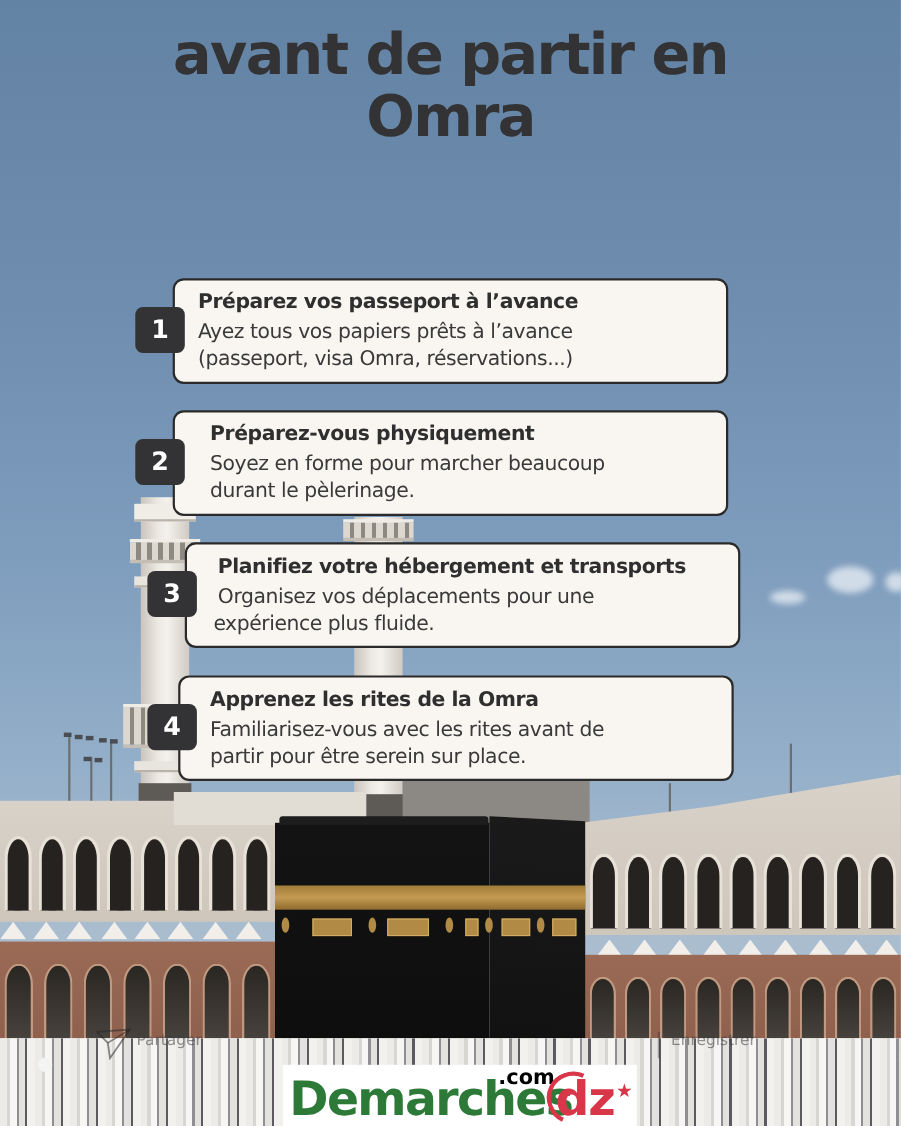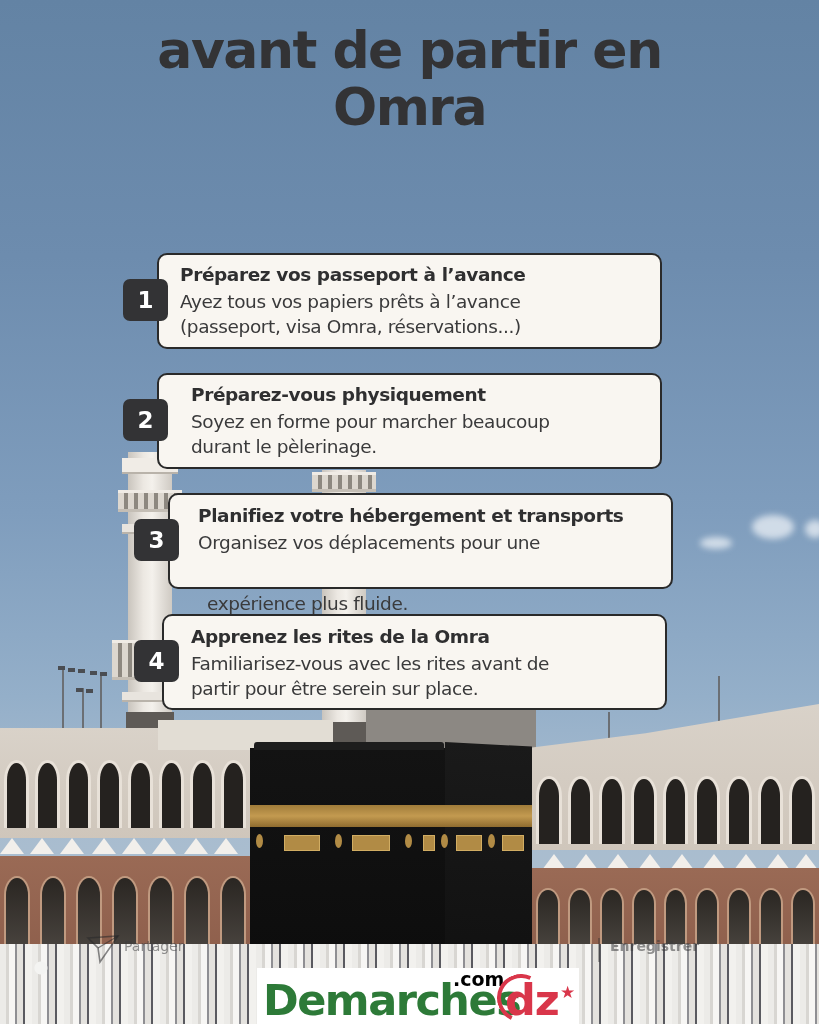--- a/index.html
+++ b/index.html
@@ -241,39 +241,39 @@
   <div class="heading" style="left:191px; top:384px;">Préparez-vous physiquement</div>
   <div class="body" style="left:191px; top:409px;">Soyez en forme pour marcher beaucoup</div>
   <div class="body" style="left:191px; top:434px;">durant le pèlerinage.</div>
 </div>
 
 <div class="tip">
   <div class="card" style="left:168px; top:493px; width:505px; height:96px;"></div>
   <div class="num" style="left:134px; top:519px;">3</div>
   <div class="heading" style="left:198px; top:505px;">Planifiez votre hébergement et transports</div>
   <div class="body" style="left:198px; top:530px;">Organisez vos déplacements pour une</div>
-  <div class="body" style="left:207px; top:555px;margin-top:36px;">expérience plus fluide.</div>
+  <div class="body" style="left:194px; top:555px;">expérience plus fluide.</div>
 </div>
 
 <div class="tip">
   <div class="card" style="left:162px; top:614px; width:505px; height:96px;"></div>
   <div class="num" style="left:134px; top:640px;">4</div>
   <div class="heading" style="left:191px; top:626px;">Apprenez les rites de la Omra</div>
   <div class="body" style="left:191px; top:651px;">Familiarisez-vous avec les rites avant de</div>
   <div class="body" style="left:191px; top:676px;">partir pour être serein sur place.</div>
 </div>
 
 <div style="position:absolute; left:84px; top:932px; width:150px; height:36px;">
   <svg class="share-icon" viewBox="0 0 34 30" style="left:2px; top:2px;">
     <path d="M2 4 L32 2 L14 28 L12 14 Z" fill="none" stroke="rgba(40,40,42,0.55)" stroke-width="1.6"></path>
     <path d="M12 14 L32 2" stroke="rgba(40,40,42,0.55)" stroke-width="1.4"></path>
   </svg>
   <span class="overlay-label" style="left:40px; top:6px;">Partager</span>
 </div>
-<div style="position:absolute; left:598px; top:932px; width:150px; height:36px;font-weight:bold;">
+<div style="position:absolute; left:598px; top:932px; width:150px; height:36px;">
   <span style="position:absolute; left:0; top:6px; width:2px; height:24px; background:rgba(40,40,42,0.35);"></span>
   <span class="overlay-label" style="left:12px; top:6px;">Enregistrer</span>
 </div>
 
 <div class="logo">
   <span class="brand">Demarches</span>
   <span class="com">.com</span>
   <span class="crescent"></span>
   <span class="dz">dz</span>
   <span class="star">★</span>

